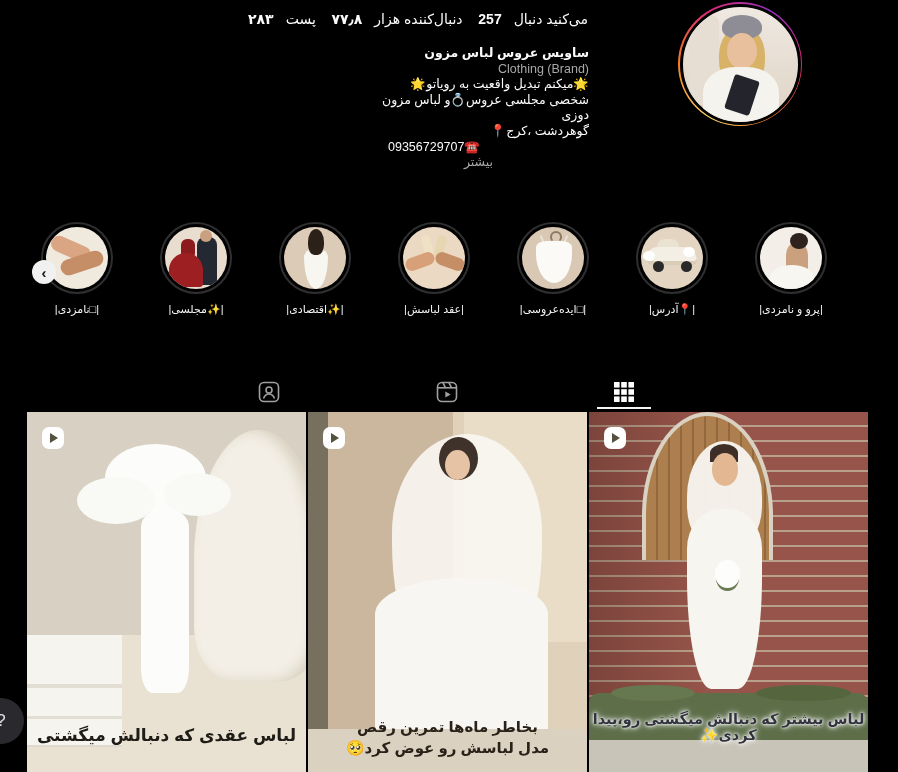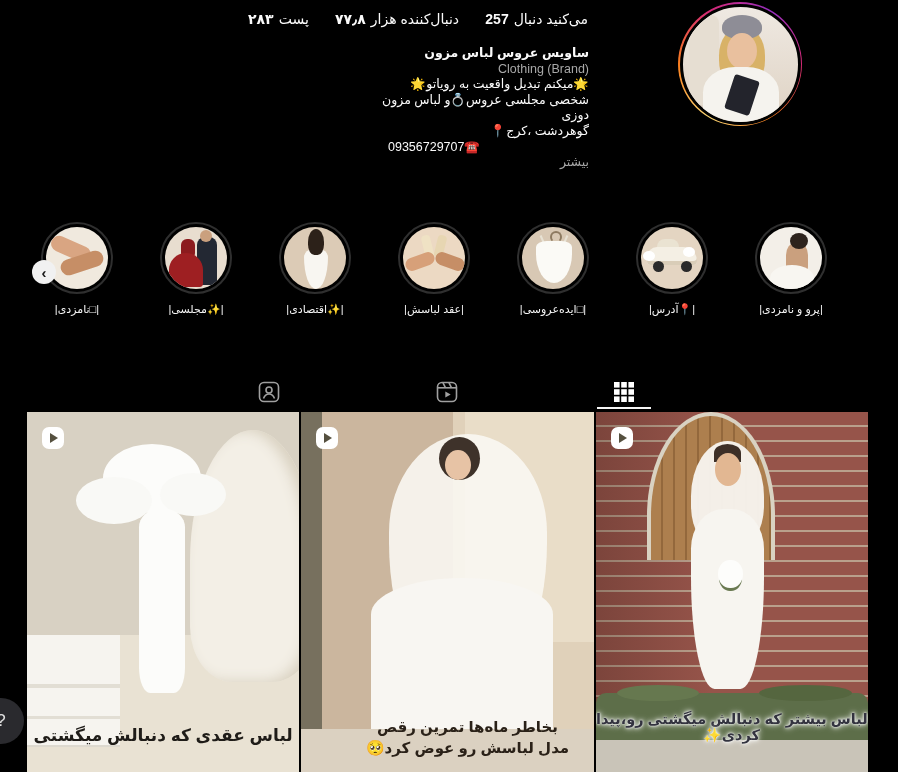--- a/index.html
+++ b/index.html
@@ -2,21 +2,21 @@
 <html><head>
 <meta charset="utf-8">
 <style>
   html,body{margin:0;padding:0;background:#000;}
   .page{position:relative;width:898px;height:772px;background:#000;overflow:hidden;
         font-family:"Liberation Sans","DejaVu Sans",sans-serif;color:#fafafa;}
 
   
   .stats{position:absolute;left:248px;top:11px;width:340px;display:flex;
          justify-content:space-between;align-items:center;direction:ltr;}
-  .stat{display:flex;gap:5px;font-size:14px;align-items:baseline;cursor:pointer;}
+  .stat{display:flex;gap:12px;font-size:14px;align-items:baseline;cursor:pointer;}
   .stat-value{font-weight:700;}
   .stat-label{font-weight:400;}
 
   
   .avatar-ring{position:absolute;left:678px;top:2px;width:124px;height:124px;border-radius:50%;
      background:conic-gradient(from 210deg,#feda75,#fa7e1e,#d62976,#962fbf,#d62976,#fa7e1e,#feda75);
      display:flex;align-items:center;justify-content:center;cursor:pointer;}
   .avatar{width:115px;height:115px;border-radius:50%;border:3px solid #000;
      background:linear-gradient(180deg,#efe9e2,#ded2c3);position:relative;overflow:hidden;}
   .av-shelf{position:absolute;left:6px;top:8px;width:30px;height:90px;background:#e6ded2;border-radius:8px;}
@@ -25,21 +25,21 @@
   .av-face{position:absolute;left:44px;top:26px;width:30px;height:36px;background:#e9c09e;border-radius:50%;}
   .av-jacket{position:absolute;left:20px;top:60px;width:76px;height:60px;background:#f5f3ee;border-radius:42% 42% 0 0;}
   .av-mag{position:absolute;left:46px;top:70px;width:26px;height:36px;background:#23242c;border-radius:3px;transform:rotate(18deg);}
 
   
   .bio{position:absolute;left:368px;top:46px;width:221px;direction:ltr;
        font-size:12.5px;line-height:15.6px;text-align:right;}
   .bio-name{font-weight:700;}
   .bio-category{color:#a8a8a8;}
   .bio-phone{text-align:left;padding-left:20px;}
-  .bio-mention{display:flex;justify-content:flex-end;align-items:baseline;gap:6px;}
+  .bio-mention{display:flex;justify-content:center;align-items:baseline;gap:6px;}
   .bio-more{color:#a8a8a8;cursor:pointer;white-space:nowrap;}
 
   
   .highlights{position:absolute;left:40px;top:222px;display:flex;gap:45px;}
   .highlight{width:74px;display:flex;flex-direction:column;align-items:center;cursor:pointer;}
   .hl-ring{width:68px;height:68px;border:2px solid #2f2f2f;border-radius:50%;
            display:flex;align-items:center;justify-content:center;background:#000;}
   .hl-img{width:62px;height:62px;border-radius:50%;position:relative;overflow:hidden;}
   .hl-label{margin-top:9px;font-size:11px;color:#f5f5f5;white-space:nowrap;direction:ltr;text-align:center;}
 
@@ -95,21 +95,21 @@
   .p1-cloud1{position:absolute;left:28%;top:9%;width:36%;height:19%;background:#fcfcfa;border-radius:50%;}
   .p1-cloud2{position:absolute;left:18%;top:18%;width:28%;height:13%;background:#f9f9f6;border-radius:50%;}
   .p1-cloud3{position:absolute;left:49%;top:17%;width:24%;height:12%;background:#f9f9f6;border-radius:50%;}
   .p1-dress{position:absolute;left:41%;top:27%;width:17%;height:51%;background:#fcfcfa;border-radius:42% 42% 24% 24%/10% 10% 14% 14%;}
   .p1-dresser{position:absolute;left:0;bottom:7%;width:34%;height:31%;background:#f6f4ef;
      box-shadow:inset 0 -2px 0 #ddd9cf;
      background-image:linear-gradient(#f6f4ef 44%,#e2ded4 44% 47%,#f6f4ef 47% 72%,#e2ded4 72% 75%,#f6f4ef 75%);}
   .p1-caption{bottom:26px;font-size:17px;color:#1f1c18;}
 
   
-  .post2{background:linear-gradient(90deg,#77705e 0 7%,#cbb69e 7% 52%,#e0d1ba 52% 100%);padding-left:20px;}
+  .post2{background:linear-gradient(90deg,#77705e 0 7%,#cbb69e 7% 52%,#e0d1ba 52% 100%);}
   .p2-window{position:absolute;left:56%;top:0;width:44%;height:64%;background:#e9ddc8;}
   .p2-veil{position:absolute;left:30%;top:6%;width:54%;height:72%;background:rgba(250,247,242,.9);
      border-radius:50% 50% 46% 46%/38% 38% 58% 58%;}
   .p2-hair{position:absolute;left:47%;top:7%;width:14%;height:12%;background:#3e322a;border-radius:50%;}
   .p2-face{position:absolute;left:49%;top:10.5%;width:9%;height:8.5%;background:#e7c3a5;border-radius:50%;}
   .p2-dress{position:absolute;left:24%;top:46%;width:62%;height:46%;background:#f8f6f2;
      border-radius:50% 50% 0 0/22% 22% 0 0;}
   .p2-floor{position:absolute;left:0;bottom:0;width:100%;height:12%;background:#dbd1c1;}
   .p2-caption{bottom:14px;font-size:15px;line-height:21px;color:#2a2118;}
 

